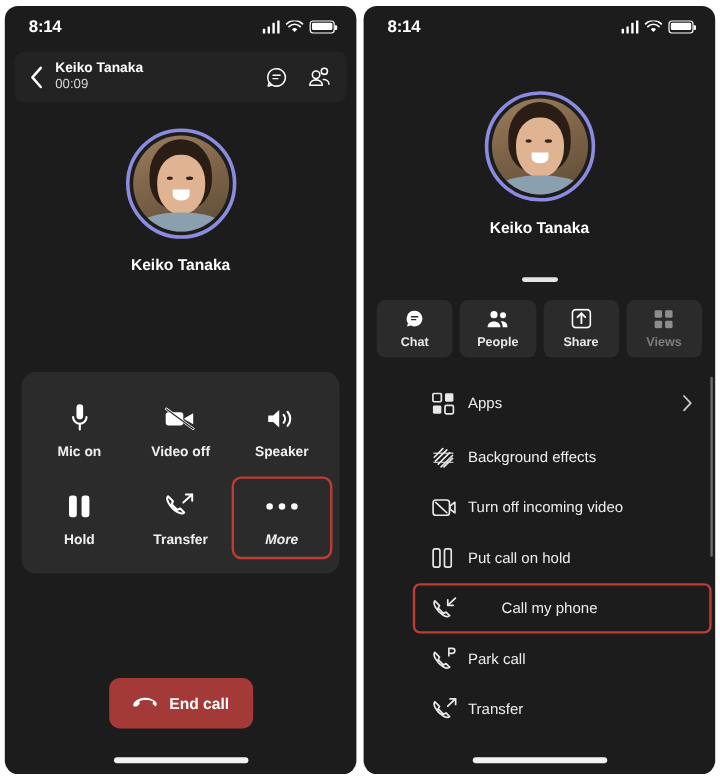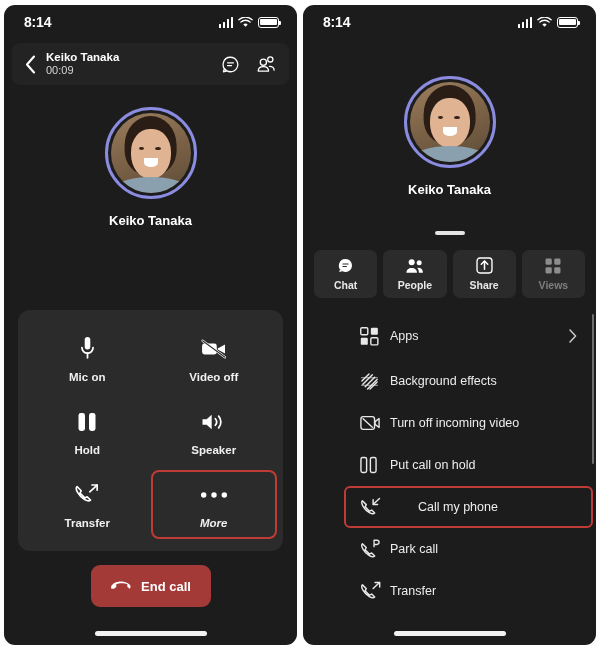--- a/index.html
+++ b/index.html
@@ -148,21 +148,21 @@
   .sheet {
     position:absolute;
     left: 14px; right: 14px;
     top: 305px;
     background: #2b2b2b;
     border-radius: 12px;
     padding: 14px 6px 12px 6px;
   }
   .grid3 {
     display: grid;
-    grid-template-columns: repeat(2, 1fr);
+    grid-template-columns: repeat(3, 1fr);
     row-gap: 4px;
   }
   .ctl {
     display:flex; flex-direction:column; align-items:center;
     justify-content:center;
     padding: 10px 2px 8px 2px;
     border-radius: 8px;
     border: 2px solid transparent;
   }
   .ctl.selected { border-color: #bf3b35; font-style: italic; }
@@ -335,37 +335,37 @@
               <path d="M19 11.5 L27 7 V17 L19 12.5 Z" fill="#fff"></path>
               <path d="M2.5 3 L27 21" stroke="#fff" stroke-width="2.4" stroke-linecap="round"></path>
               <path d="M2.5 3 L27 21" stroke="#2b2b2b" stroke-width="1.1" stroke-linecap="round"></path>
             </svg>
           </div>
           <div class="lbl">Video off</div>
         </div>
 
         <div class="ctl">
           <div class="glyph">
-            <svg width="20" height="22" viewBox="0 0 20 22">
-              <rect x="1.5" y="2" width="6.5" height="18" rx="2.4" fill="#fff"></rect>
-              <rect x="12" y="2" width="6.5" height="18" rx="2.4" fill="#fff"></rect>
-            </svg>
-          </div>
-          <div class="lbl">Hold</div>
-        </div>
-
-        <div class="ctl">
-          <div class="glyph">
             <svg width="27" height="22" viewBox="0 0 28 24">
               <path d="M2 9h4.5L12 4v16L6.5 15H2z" fill="#fff"></path>
               <path d="M16 8.4a5.6 5.6 0 0 1 0 7.2" stroke="#fff" stroke-width="1.9" fill="none" stroke-linecap="round"></path>
               <path d="M19.6 5.6a9.6 9.6 0 0 1 0 12.8" stroke="#fff" stroke-width="1.9" fill="none" stroke-linecap="round"></path>
             </svg>
           </div>
           <div class="lbl">Speaker</div>
+        </div>
+
+        <div class="ctl">
+          <div class="glyph">
+            <svg width="20" height="22" viewBox="0 0 20 22">
+              <rect x="1.5" y="2" width="6.5" height="18" rx="2.4" fill="#fff"></rect>
+              <rect x="12" y="2" width="6.5" height="18" rx="2.4" fill="#fff"></rect>
+            </svg>
+          </div>
+          <div class="lbl">Hold</div>
         </div>
 
         <div class="ctl">
           <div class="glyph">
             <svg width="26" height="24" viewBox="0 0 28 26">
               <path d="M3.2 3.8c-1.3 1.3-1 3.6.6 6.4 1.7 3 4.6 6 7.6 7.7 2.8 1.6 5.1 1.9 6.4.6l-3.6-3.6-2.6 1.3-5.2-5.2 1.3-2.6z" fill="none" stroke="#fff" stroke-width="1.8" stroke-linejoin="round"></path>
               <path d="M17 9.5 L25 2.2" stroke="#fff" stroke-width="1.8" stroke-linecap="round"></path>
               <path d="M19.3 2.2 H25 V7.8" stroke="#fff" stroke-width="1.8" fill="none" stroke-linecap="round" stroke-linejoin="round"></path>
             </svg>
           </div>

